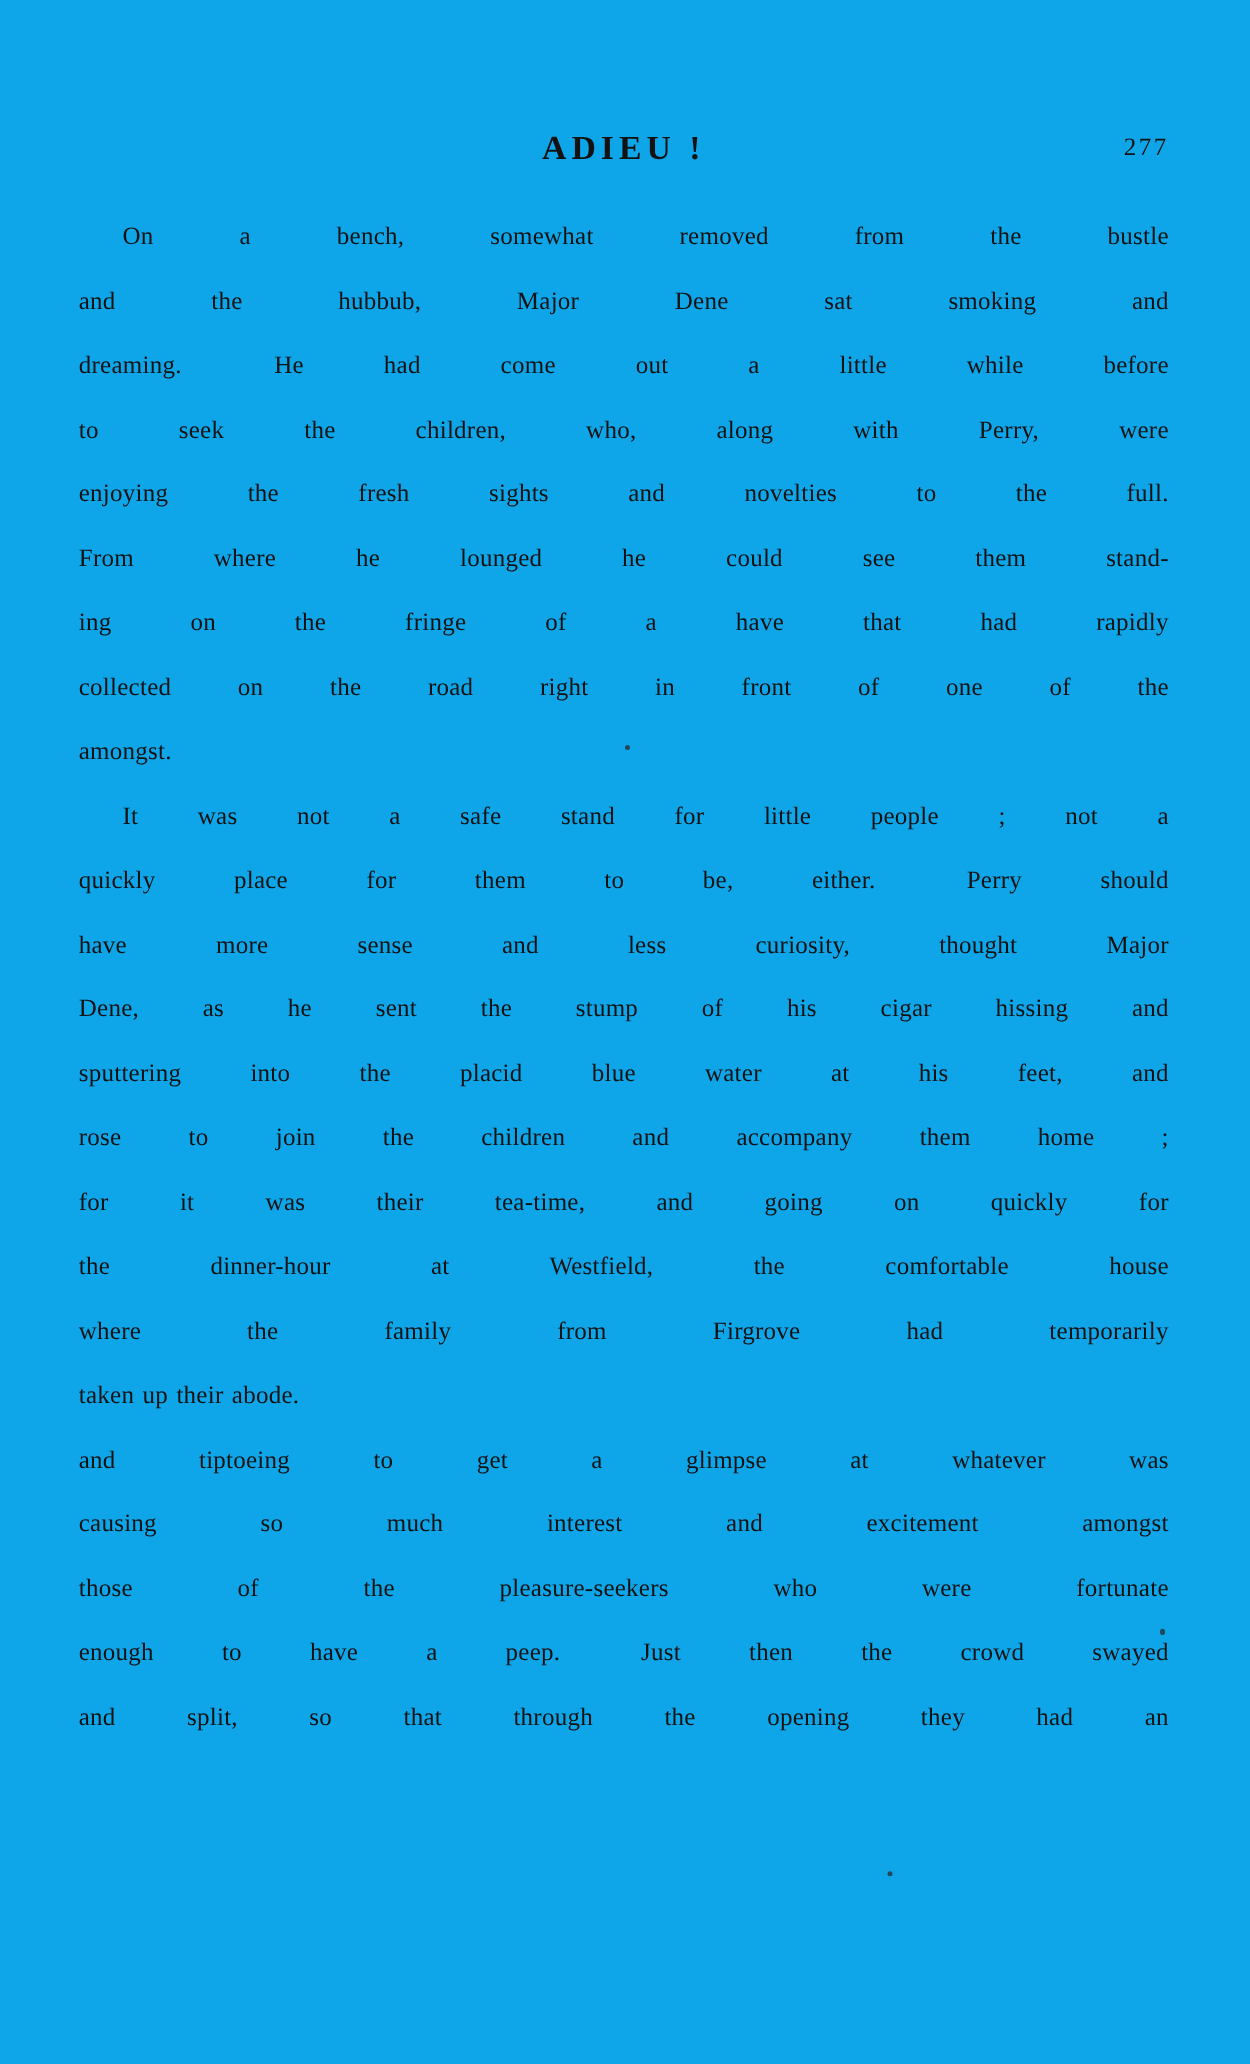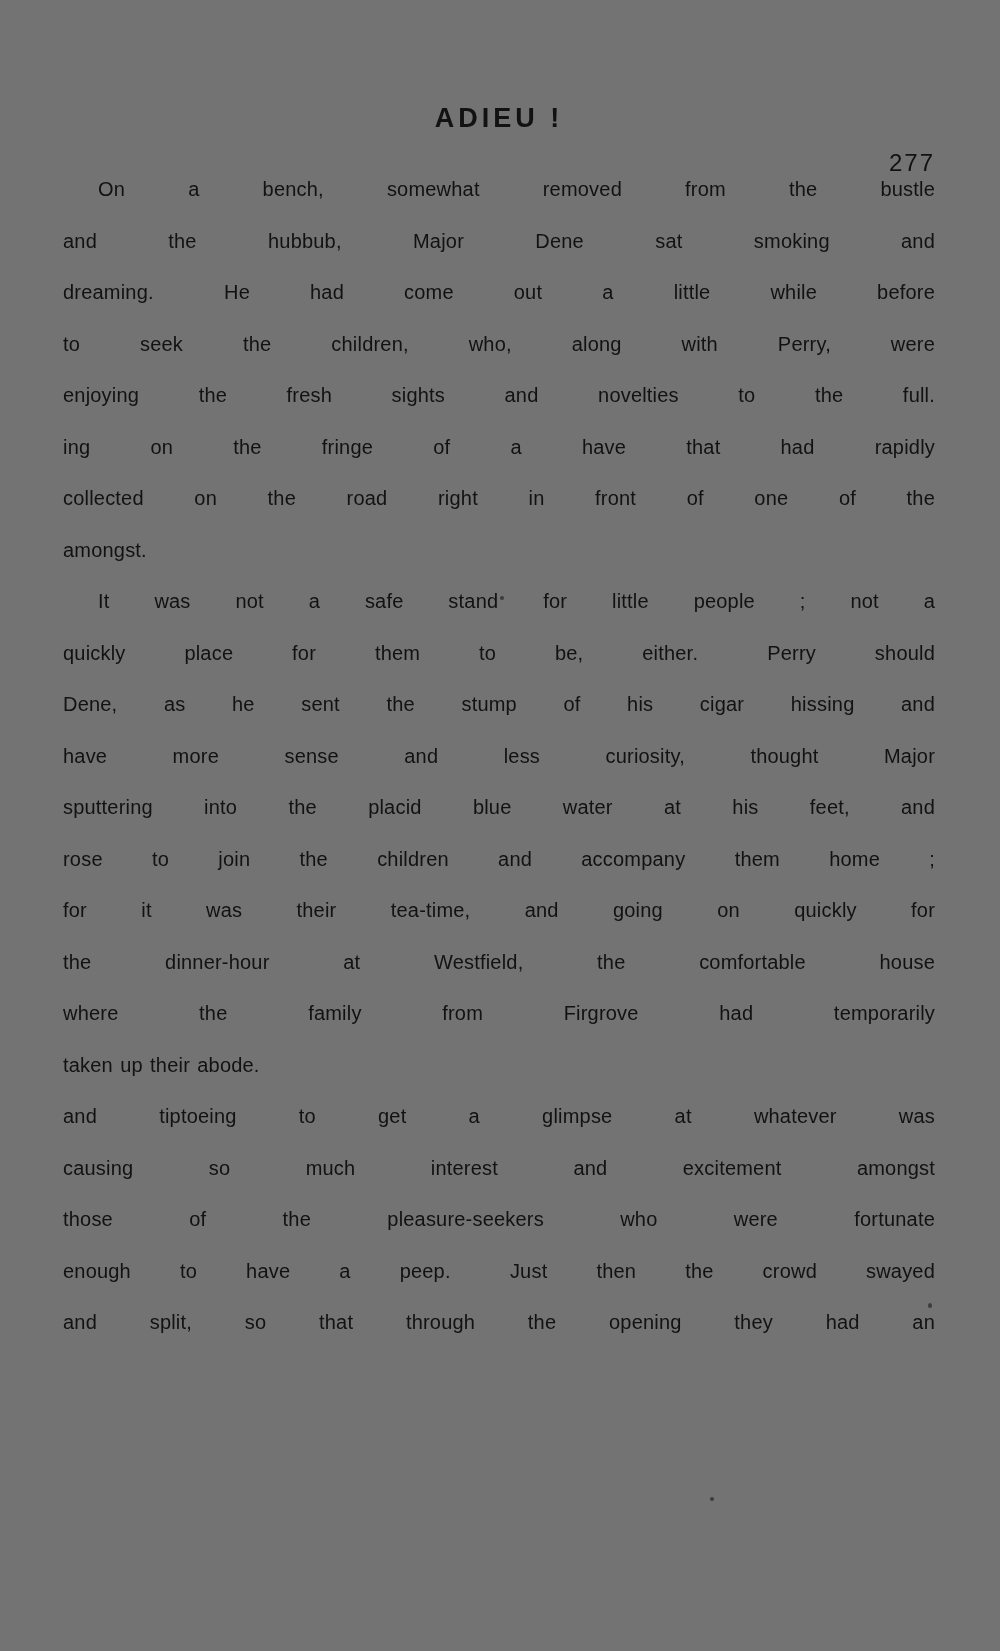--- a/index.html
+++ b/index.html
@@ -1,23 +1,23 @@
 <!DOCTYPE html>
 <html><head>
 <meta charset="utf-8">
 <style>
   * { margin: 0; padding: 0; box-sizing: border-box; }
   html, body { background: #ffffff; }
   .page {
     position: relative;
     width: 1000px;
     height: 1651px;
-    background: #737373;
+    background: #0ea5e9;
     overflow: hidden;
-    font-family: Liberation Sans, sans-serif;
+    font-family: Liberation Serif, serif;
     color: #121212;
   }
   .content {
     position: absolute;
     left: 63px;
     top: 98px;
     width: 872px;
   }
   .header {
     position: relative;
@@ -29,25 +29,24 @@
     text-align: center;
     font-size: 27px;
     font-weight: 700;
     letter-spacing: 4px;
     line-height: 40px;
   }
   .page-number {
     position: absolute;
     right: 0px;
     top: 0px;
-    font-size: 24px;
+    font-size: 20px;
     letter-spacing: 2px;
     line-height: 40px;
     font-weight: 400;
-    margin-top: 45px;
   }
   .body-text .line {
     font-size: 20px;
     line-height: 51.5px;
     letter-spacing: 0.2px;
     word-spacing: 1.5px;
     text-align: justify;
     text-align-last: justify;
     white-space: normal;
   }
@@ -72,29 +71,30 @@
       <span class="running-title">ADIEU !</span>
       <span class="page-number">277</span>
     </div>
     <div class="body-text">
         <div>
           <div class="line first">On a bench, somewhat removed from the bustle</div>
           <div class="line">and the hubbub, Major Dene sat smoking and</div>
           <div class="line">dreaming.  He had come out a little while before</div>
           <div class="line">to seek the children, who, along with Perry, were</div>
           <div class="line">enjoying the fresh sights and novelties to the full.</div>
+          <div class="line">From where he lounged he could see them stand-</div>
           <div class="line">ing on the fringe of a have that had rapidly</div>
           <div class="line">collected on the road right in front of one of the</div>
           <div class="line flush">amongst.</div>
         </div>
         <div>
           <div class="line first">It was not a safe stand for little people ; not a</div>
           <div class="line">quickly place for them to be, either.  Perry should</div>
+          <div class="line">have more sense and less curiosity, thought Major</div>
           <div class="line">Dene, as he sent the stump of his cigar hissing and</div>
-          <div class="line">have more sense and less curiosity, thought Major</div>
           <div class="line">sputtering into the placid blue water at his feet, and</div>
           <div class="line">rose to join the children and accompany them home ;</div>
           <div class="line">for it was their tea-time, and going on quickly for</div>
           <div class="line">the dinner-hour at Westfield, the comfortable house</div>
           <div class="line">where the family from Firgrove had temporarily</div>
           <div class="line flush">taken up their abode.</div>
         </div>
         <div>
           <div class="line">and tiptoeing to get a glimpse at whatever was</div>
           <div class="line">causing so much interest and excitement amongst</div>

